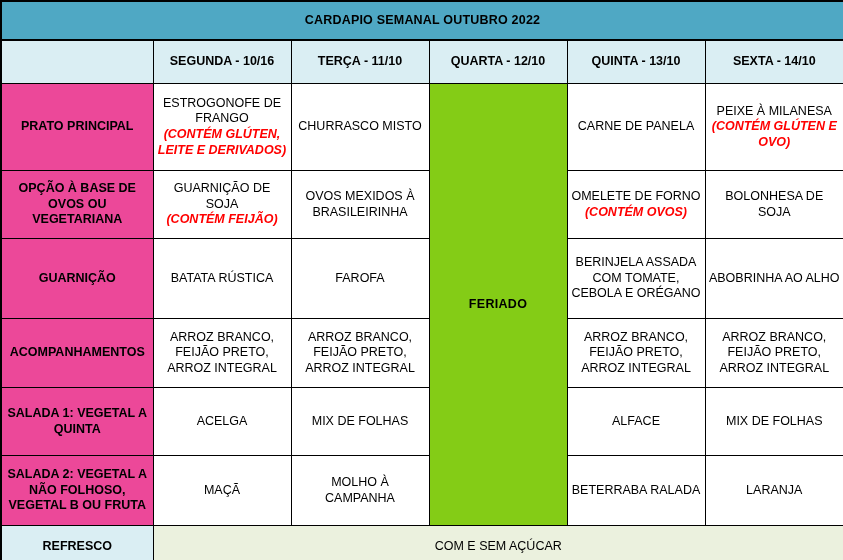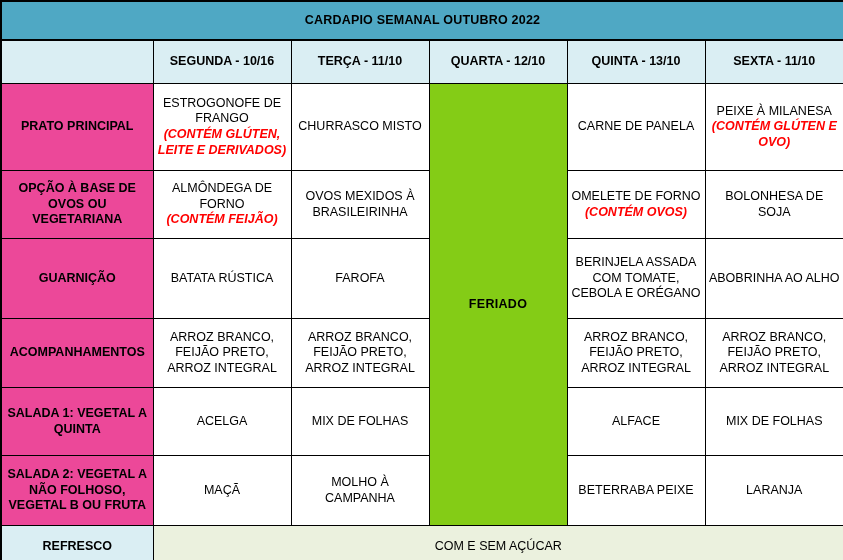--- a/index.html
+++ b/index.html
@@ -121,21 +121,21 @@
       <tr>
         <td class="title-cell" colspan="6">CARDAPIO SEMANAL OUTUBRO 2022</td>
       </tr>
 
       <tr>
         <td class="dayhead-blank"></td>
         <td class="dayhead">SEGUNDA - 10/16</td>
         <td class="dayhead">TERÇA - 11/10</td>
         <td class="dayhead">QUARTA - 12/10</td>
         <td class="dayhead">QUINTA - 13/10</td>
-        <td class="dayhead">SEXTA - 11/10</td>
+        <td class="dayhead">SEXTA - 14/10</td>
       </tr>
 
       <tr class="r-prato">
         <td class="rowlabel">PRATO PRINCIPAL</td>
         <td class="cell">
           <span class="main-line">ESTROGONOFE DE FRANGO</span>
           <span class="warn">(CONTÉM GLÚTEN, LEITE E DERIVADOS)</span>
         </td>
         <td class="cell">
           <span class="main-line">CHURRASCO MISTO</span>
@@ -146,21 +146,21 @@
         </td>
         <td class="cell">
           <span class="main-line">PEIXE À MILANESA</span>
           <span class="warn">(CONTÉM GLÚTEN E OVO)</span>
         </td>
       </tr>
 
       <tr class="r-opcao">
         <td class="rowlabel">OPÇÃO À BASE DE OVOS OU VEGETARIANA</td>
         <td class="cell">
-          <span class="main-line">ALMÔNDEGA DE FORNO</span>
+          <span class="main-line">GUARNIÇÃO DE SOJA</span>
           <span class="warn">(CONTÉM FEIJÃO)</span>
         </td>
         <td class="cell">
           <span class="main-line">OVOS MEXIDOS À BRASILEIRINHA</span>
         </td>
         <td class="cell">
           <span class="main-line">OMELETE DE FORNO</span>
           <span class="warn">(CONTÉM OVOS)</span>
         </td>
         <td class="cell">
@@ -218,21 +218,21 @@
 
       <tr class="r-sal2">
         <td class="rowlabel">SALADA 2: VEGETAL A NÃO FOLHOSO, VEGETAL B OU FRUTA</td>
         <td class="cell">
           <span class="main-line">MAÇÃ</span>
         </td>
         <td class="cell">
           <span class="main-line">MOLHO À CAMPANHA</span>
         </td>
         <td class="cell">
-          <span class="main-line">BETERRABA PEIXE</span>
+          <span class="main-line">BETERRABA RALADA</span>
         </td>
         <td class="cell">
           <span class="main-line">LARANJA</span>
         </td>
       </tr>
 
       <tr>
         <td class="refresco-label">REFRESCO</td>
         <td class="refresco-val" colspan="5">COM E SEM AÇÚCAR</td>
       </tr>

